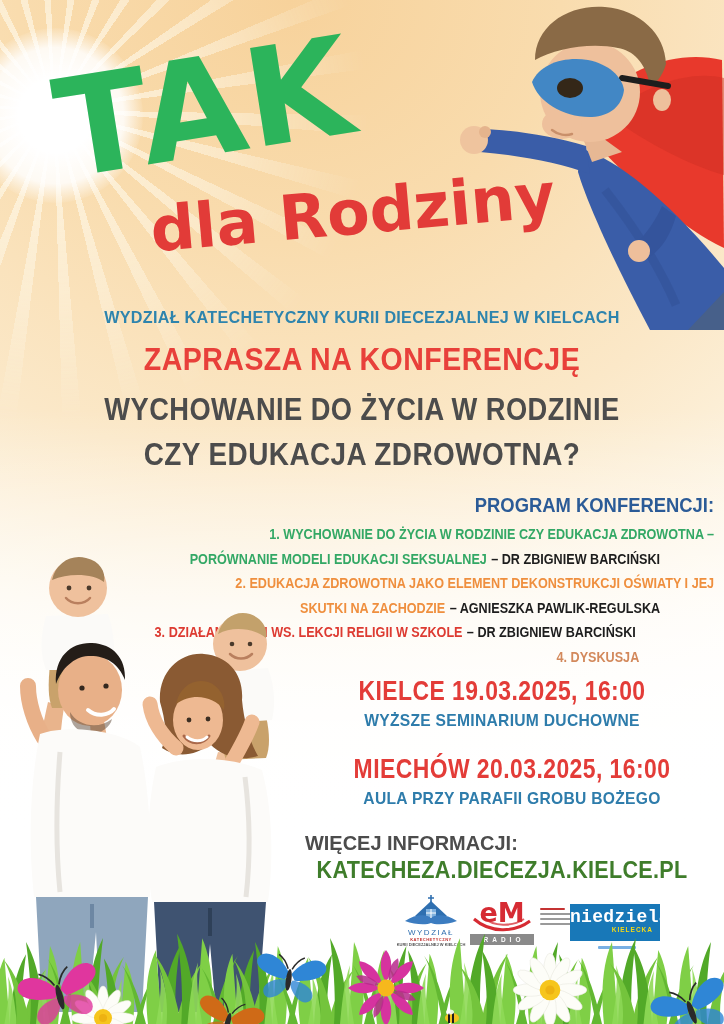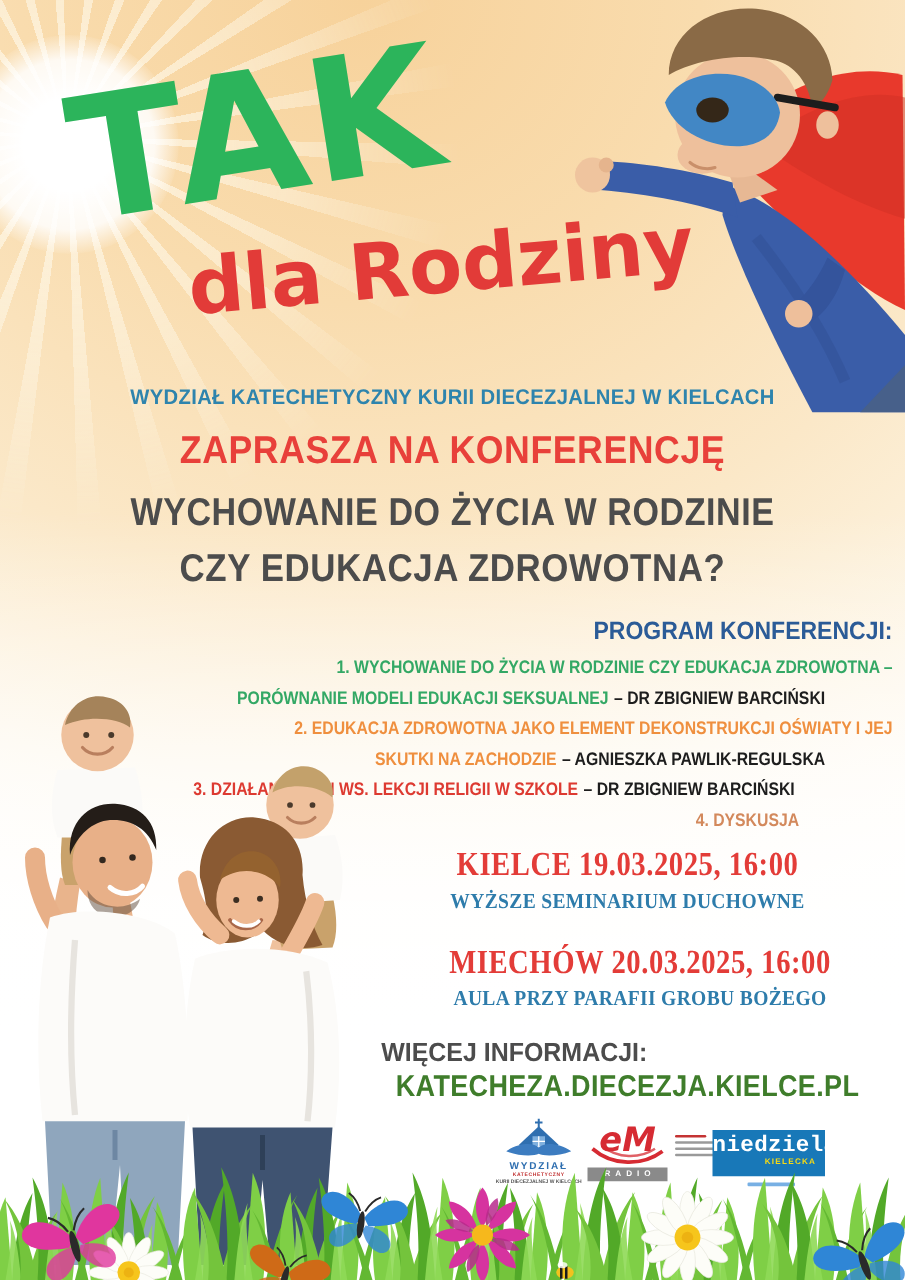--- a/index.html
+++ b/index.html
@@ -28,39 +28,39 @@
   .invite{top:342px;font-size:31px;color:#e8403a;transform:scaleX(.92);letter-spacing:.5px;}
   .conf1{top:392px;font-size:31px;color:#4c4c4c;transform:scaleX(.88);letter-spacing:.5px;}
   .conf2{top:437px;font-size:31px;color:#4c4c4c;transform:scaleX(.9);letter-spacing:.5px;}
   .prog-head{right:10px;top:494px;font-size:20px;font-weight:700;color:#2b5b97;text-align:right;transform:scaleX(.92);transform-origin:right top;}
   .prog-list{right:10px;top:522px;text-align:right;font-size:14.5px;font-weight:700;line-height:24.5px;
     transform:scaleX(.87);transform-origin:right top;}
   .pl{white-space:nowrap;}
   .pr-62{padding-right:62px;} .pr-90{padding-right:90px;} .pr-86{padding-right:86px;}
   .t-green{color:#33a865;} .t-orange{color:#ef8f3e;} .t-red{color:#dd3a31;} .t-tan{color:#d3895c;}
   .spk{color:#1d1d1d;margin-left:5px;}
-  .event{text-align:center;font-weight:700;font-family:Liberation Serif, serif;}
+  .event{text-align:center;font-weight:700;}
   .event-kielce{left:280px;top:676px;width:444px;}
   .event-miechow{left:300px;top:754px;width:424px;}
   .ev-head{font-size:27px;color:#e33c38;transform:scaleX(.85);letter-spacing:.5px;}
   .ev-venue{font-size:17px;color:#2e7cab;transform:scaleX(.92);margin-top:4px;letter-spacing:.3px;}
   .info-label{left:305px;top:831px;font-size:21px;font-weight:700;color:#4c4c4c;transform:scaleX(.95);transform-origin:left top;}
   .website{left:280px;top:856px;width:444px;text-align:center;font-size:24px;font-weight:700;color:#3f7d2b;transform:scaleX(.9);letter-spacing:.3px;}
   .boy-svg{left:440px;top:0;width:284px;height:330px;}
   .family-svg{left:0;top:552px;width:345px;height:460px;}
   .grass-svg{left:0;bottom:0;width:724px;height:92px;}
   
   .logo-wydzial{left:396px;top:894px;width:70px;text-align:center;}
   .lw-icon{width:60px;height:34px;display:block;margin:0 auto;}
-  .lw-t1{color:#2f6fb0;font-size:8px;font-weight:700;letter-spacing:1.5px;}
+  .lw-t1{color:#2f6fb0;font-size:8px;font-weight:400;letter-spacing:1.5px;}
   .lw-t2{color:#c03030;font-size:4px;font-weight:700;letter-spacing:.5px;}
   .lw-t3{color:#555;font-size:4px;font-weight:700;line-height:1.3;}
   .logo-em{left:470px;top:896px;width:64px;text-align:center;}
   .em-mark{position:relative;height:36px;}
-  .em-text{font-size:27px;font-weight:700;font-style:italic;color:#d62b33;line-height:34px;
+  .em-text{font-size:27px;font-weight:700;color:#d62b33;line-height:34px;
     font-family:"DejaVu Sans","Liberation Sans",sans-serif;}
   .em-swoosh{position:absolute;left:2px;bottom:-1px;width:60px;height:16px;}
   .em-radio-bar{background:#8a8a8a;color:#fff;font-size:6.5px;font-weight:700;letter-spacing:4px;
     padding:2px 0 2px 4px;margin-top:2px;}
   .em-info{position:absolute;left:540px;top:905px;width:42px;}
   .microbar i{display:block;height:2.5px;background:#9a9a9a;margin:2.5px 0;border-radius:1px;}
   .microbar i.red{background:#c43333;width:60%;}
   .logo-niedziela{left:570px;top:904px;width:90px;height:37px;background:#1878b8;
     text-align:center;padding-top:1px;box-sizing:border-box;}
   .nz-name{color:#ffffff;font-size:18px;font-weight:700;letter-spacing:.3px;line-height:24px;font-family:Liberation Mono, monospace;}

